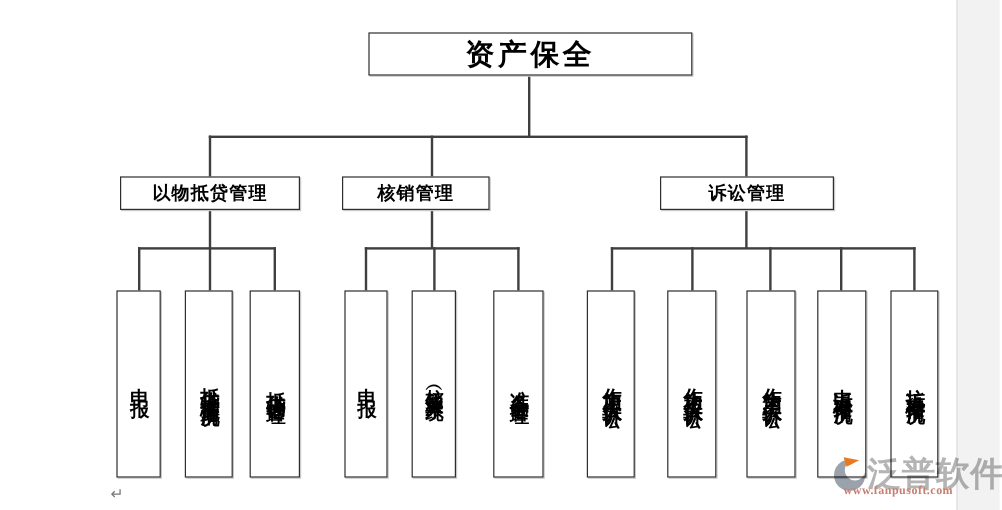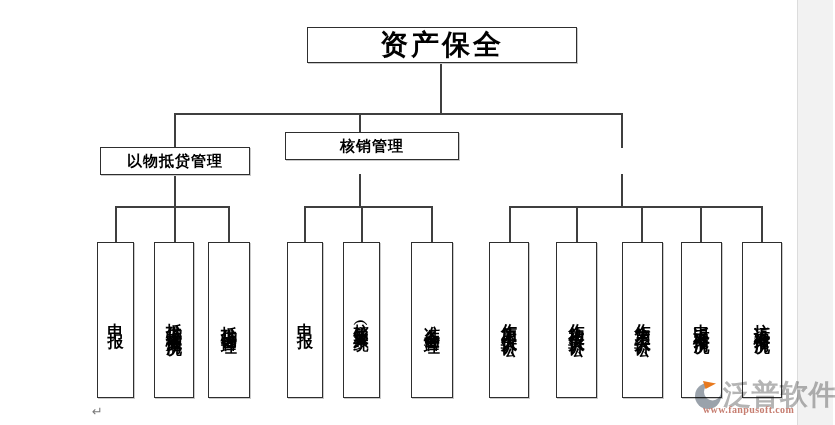--- a/index.html
+++ b/index.html
@@ -12,21 +12,21 @@
     background:var(--strip,#f2f2f2);border-left:1px solid #dcdcdc;
   }
   .line{position:absolute;background:var(--line,#3f3f3f);}
   .vline{width:1.5px;}
   .hline{height:1.5px;}
   .box{
     position:absolute;background:#fff;border:1.8px solid var(--box_border,#2e2e2e);
     box-sizing:border-box;display:flex;align-items:center;justify-content:center;
     box-shadow:1px 1px 0 #c9c9c9;
   }
-  .root-box{font-size:28px;font-weight:bold;letter-spacing:3px;}
+  .root-box{font-size:24px;font-weight:bold;letter-spacing:3px;}
   .l2-box{font-size:15px;font-weight:bold;letter-spacing:1px;white-space:nowrap;}
   .leaf{top:242px;height:156px;}
   .vtext{
     writing-mode:vertical-rl;text-orientation:upright;
     font-size:16px;font-weight:bold;line-height:1;letter-spacing:3px;
   }
   .vtext.short{letter-spacing:10px;}
   .vtext.tight{font-size:15px;letter-spacing:2px;}
   .watermark{position:absolute;left:694px;top:376px;width:141px;height:44px;mix-blend-mode:multiply;text-align:center;}
   .wm-logo{position:absolute;left:0;top:4px;}
@@ -75,22 +75,25 @@
   <div class="line vline" style="left:700px;top:206px;height:37px;"></div>
   <div class="line vline" style="left:761px;top:206px;height:37px;"></div>
 
   <div class="box root-box" style="left:307px;top:27px;width:270px;height:36px;">
     <span>资产保全</span>
   </div>
 
   <div class="box l2-box" style="left:100px;top:147px;width:150px;height:28px;">
     <span>以物抵贷管理</span>
   </div>
-  <div class="box l2-box" style="left:285px;top:132px;width:174px;height:28px;font-family:Liberation Mono, monospace;">
+  <div class="box l2-box" style="left:285px;top:147px;width:123px;height:28px;font-family:Liberation Mono, monospace;">
     <span>核销管理</span>
+  </div>
+  <div class="box l2-box" style="left:550px;top:147px;width:145px;height:28px;">
+    <span>诉讼管理</span>
   </div>
 
   <div class="box leaf" style="left:97px;width:37px;">
     <span class="vtext short">申报</span>
   </div>
   <div class="box leaf" style="left:154px;width:40px;">
     <span class="vtext">抵贷物实施情况</span>
   </div>
   <div class="box leaf" style="left:208px;width:42px;">
     <span class="vtext">抵贷物管理</span>

